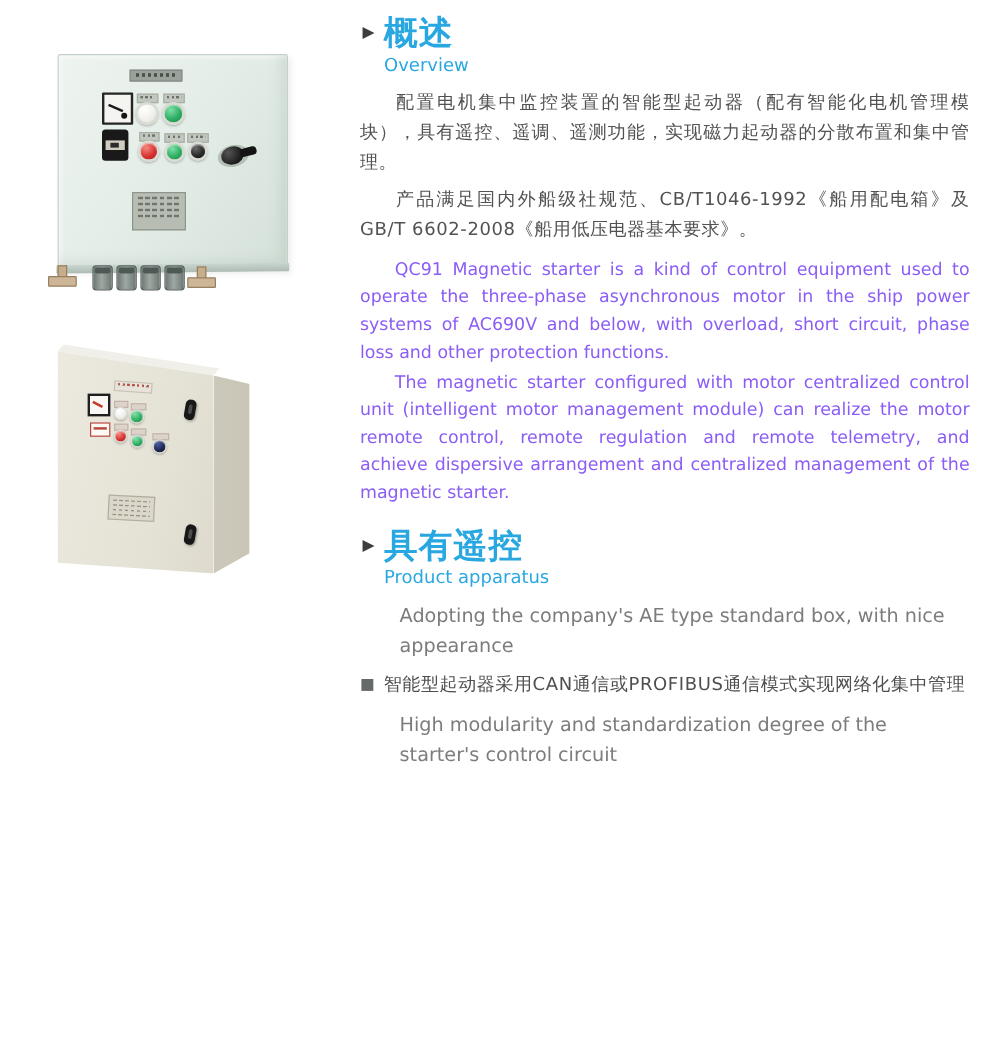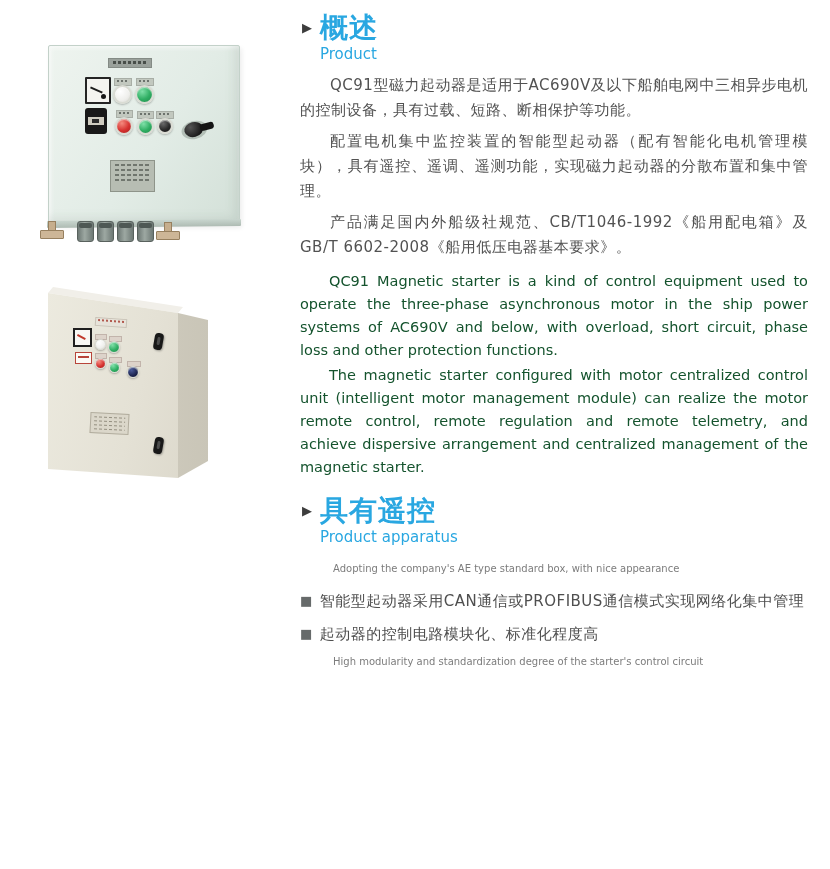--- a/index.html
+++ b/index.html
@@ -15,29 +15,29 @@
   .marker{font-size:13px;color:#3d3d3d;margin:9px 8px 0 2px;line-height:1;}
   .sec-title{font-size:28px;font-weight:bold;color:#29a7e1;line-height:32px;letter-spacing:1px;}
   .sec-sub{font-size:15px;color:#29a7e1;line-height:18px;margin-top:1px;}
 
   .zh-block p{
     margin:0 0 6px 0;font-size:15px;line-height:25px;color:#525252;
     text-align:justify;text-indent:2em;letter-spacing:.5px;
   }
   .en-block{margin-top:10px;}
   .en-block p{
-    margin:0 0 2px 0;font-size:14.5px;line-height:23px;color:#14532d;
+    margin:0 0 2px 0;font-size:14.5px;line-height:23px;color:#8b5cf6;
     text-align:justify;text-indent:2em;
   }
 
   .features-sec{margin-top:16px;}
   .feature{margin:0 0 7px 0;}
   .f-zh{font-size:15px;color:#4f4f4f;line-height:26px;letter-spacing:.5px;}
   .bullet{color:#666a6a;font-size:13px;margin-right:7px;vertical-align:1px;}
-  .f-en{font-size:10px;color:#7c7c7c;line-height:25px;margin:2px 0 0 33px;max-width:468px;}
+  .f-en{font-size:16px;color:#7c7c7c;line-height:25px;margin:2px 0 0 33px;max-width:468px;}
 
   
   .photo{position:absolute;}
   .box1{left:36px;top:40px;width:240px;height:210px;}
   .b1-face{
     position:absolute;left:12px;top:5px;width:190px;height:178px;border-radius:2px;
     background:linear-gradient(125deg,#eef4ef 0%,#e2ece6 55%,#d3e0d8 100%);
     border:1px solid #c3d1c9;
     box-shadow:inset -5px -6px 10px rgba(110,130,120,.14), inset 2px 2px 4px rgba(255,255,255,.7), 2px 3px 5px rgba(0,0,0,.07);
   }
@@ -185,25 +185,24 @@
       </div>
   </div>
 
   <div class="right-col">
 
     <section>
       <div class="sec-head">
         <span class="marker">▶</span>
         <div>
           <div class="sec-title">概述</div>
-          <div class="sec-sub">Product</div>
+          <div class="sec-sub">Overview</div>
         </div>
       </div>
       <div class="zh-block">
-        <p>QC91型磁力起动器是适用于AC690V及以下船舶电网中三相异步电机的控制设备，具有过载、短路、断相保护等功能。</p>
         <p>配置电机集中监控装置的智能型起动器（配有智能化电机管理模块），具有遥控、遥调、遥测功能，实现磁力起动器的分散布置和集中管理。</p>
         <p>产品满足国内外船级社规范、CB/T1046-1992《船用配电箱》及GB/T 6602-2008《船用低压电器基本要求》。</p>
       </div>
       <div class="en-block">
         <p>QC91 Magnetic starter is a kind of control equipment used to operate the three-phase asynchronous motor in the ship power systems of AC690V and below, with overload, short circuit, phase loss and other protection functions.</p>
         <p>The magnetic starter configured with motor centralized control unit (intelligent motor management module) can realize the motor remote control, remote regulation and remote telemetry, and achieve dispersive arrangement and centralized management of the magnetic starter.</p>
       </div>
     </section>
 
     <section class="features-sec">
@@ -217,19 +216,18 @@
 
       <div class="feature">
         <div class="f-en">Adopting the company's AE type standard box, with nice appearance</div>
       </div>
 
       <div class="feature">
         <div class="f-zh"><span class="bullet">■</span><span>智能型起动器采用CAN通信或PROFIBUS通信模式实现网络化集中管理</span></div>
       </div>
 
       <div class="feature">
-        <div class="f-zh"><span class="bullet">■</span><span>起动器的控制电路模块化、标准化程度高</span></div>
         <div class="f-en">High modularity and standardization degree of the starter's control circuit</div>
       </div>
     </section>
 
   </div>
 </div>
 
 </body></html>

